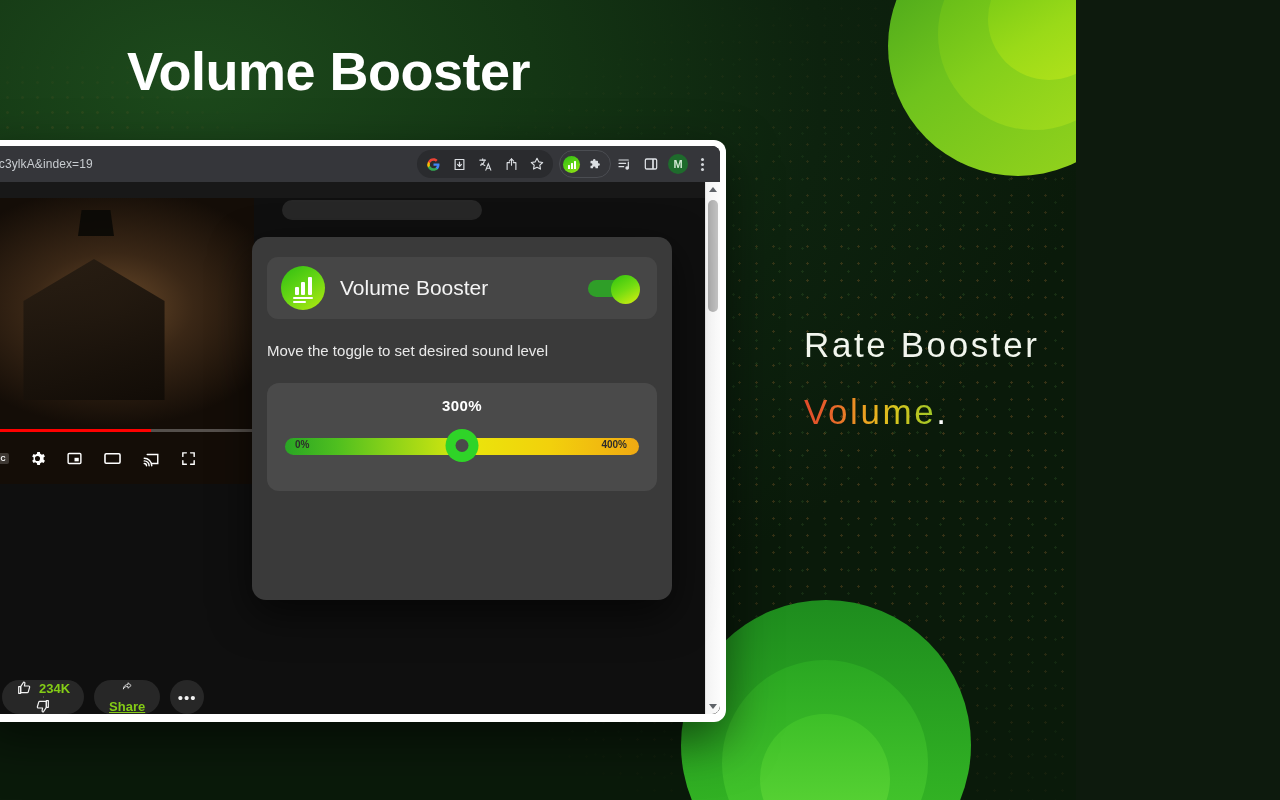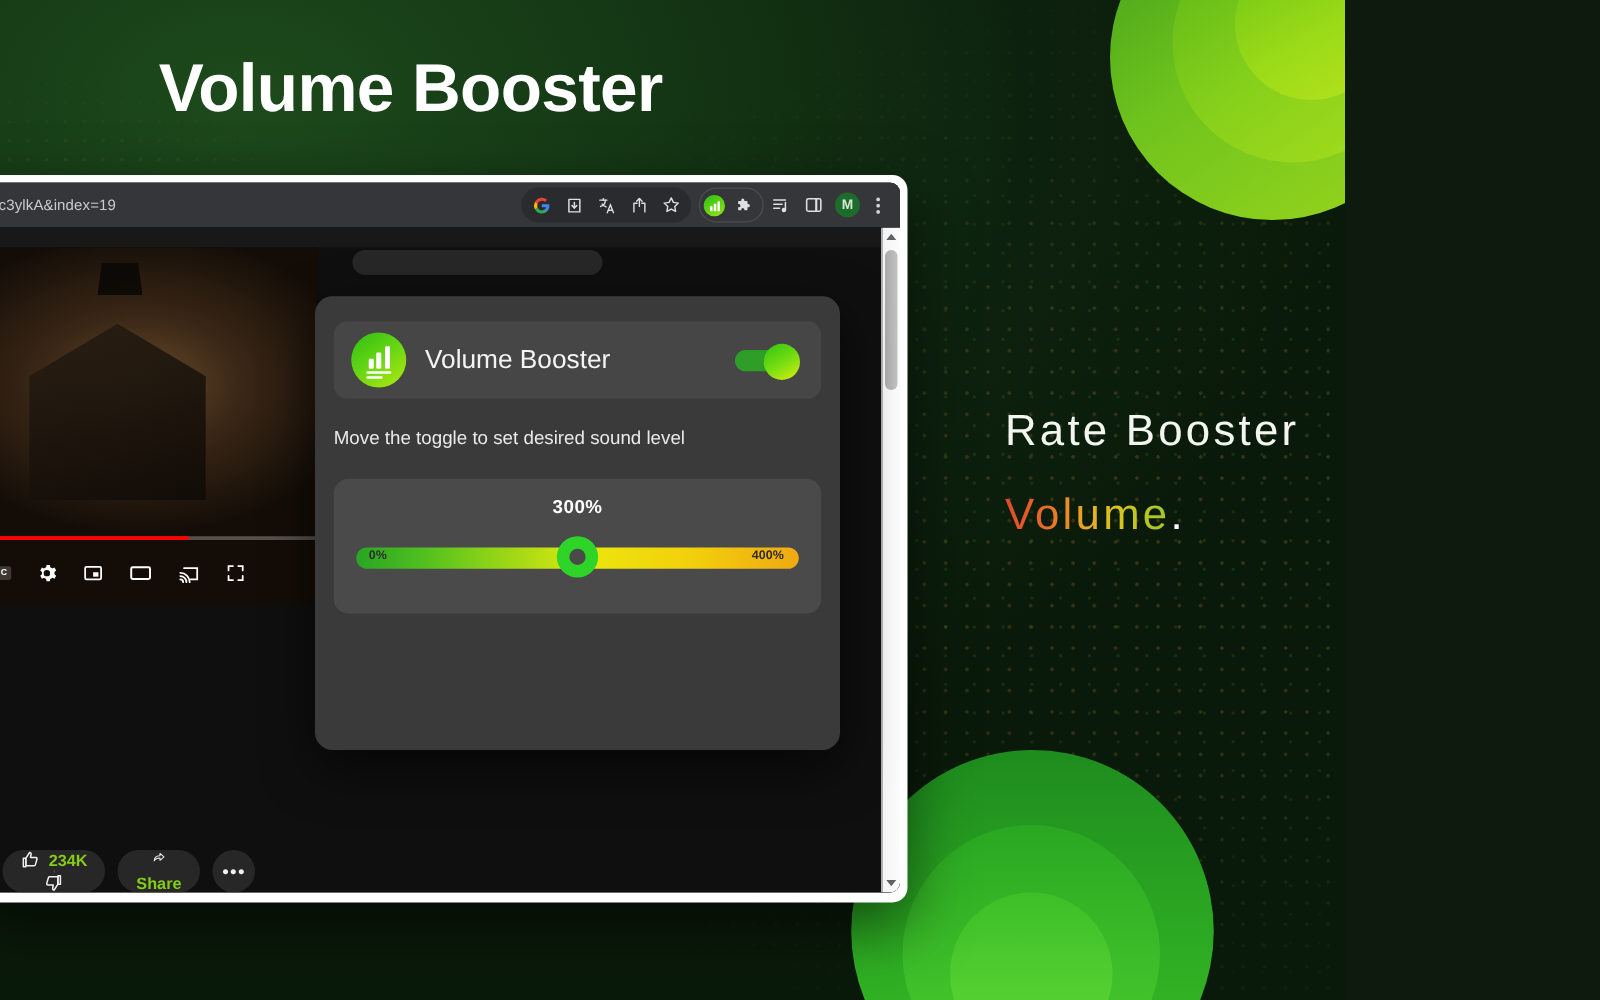--- a/index.html
+++ b/index.html
@@ -214,21 +214,21 @@
     background: #272727; border-radius: 18px; height: 34px;
     color: #84cc16; font-size: 13px; font-weight: 600; flex-direction: column;
   }
   .pillbar .seg { display: flex; align-items: center; gap: 7px; padding: 0 14px; height: 100%; }
   .pillbar .divider { width: 1px; height: 18px; background: #4a4a4a; }
   .round-btn {
     width: 34px; height: 34px; border-radius: 50%; background: #272727;
     display: flex; align-items: center; justify-content: center;
     color: #f1f1f1; font-size: 15px; letter-spacing: 1px;
   }
-  .share-pill { padding: 0 15px; gap: 8px; }
+  .share-pill { padding: 0 15px; gap: 8px; text-decoration: underline; }
 
   
   .yt-strip {
     position: absolute; left: 0; top: 0; right: 15px; height: 16px;
     background: #181818;
   }
   .yt-sub-strip {
     position: absolute; left: 300px; top: 18px; width: 200px; height: 20px;
     background: #272727; border-radius: 10px;
   }

